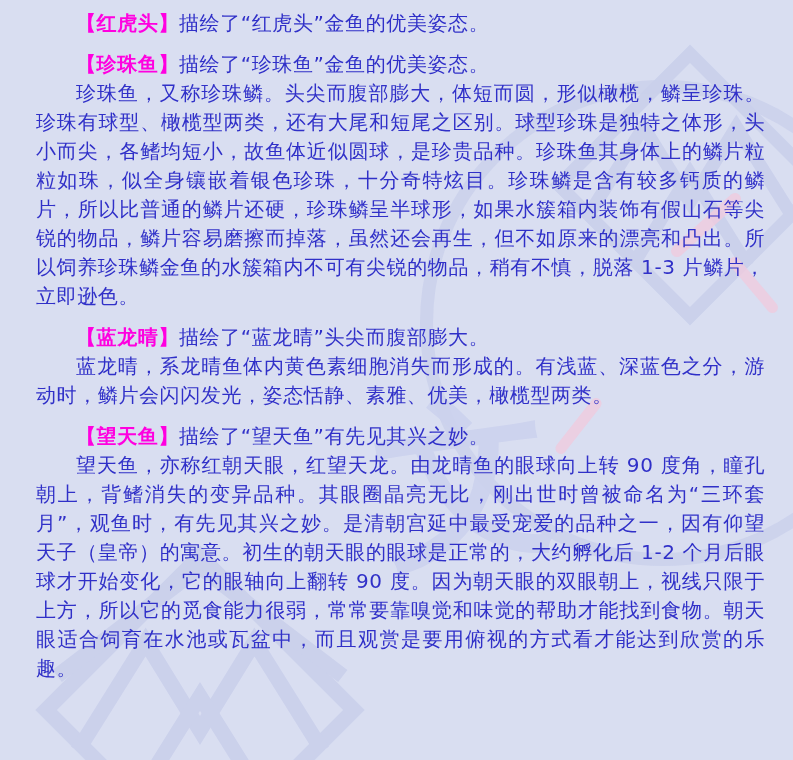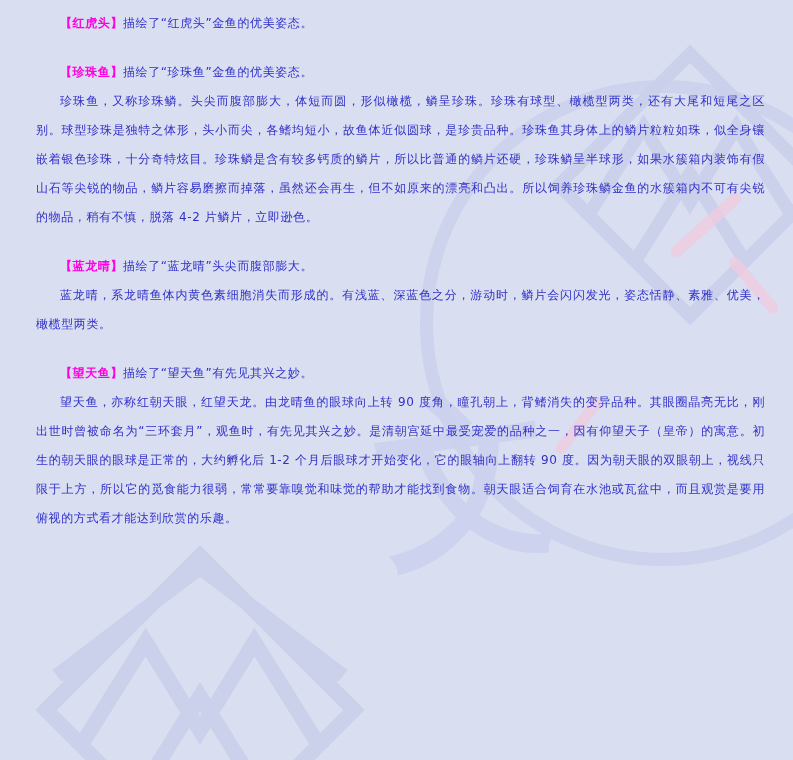--- a/index.html
+++ b/index.html
@@ -48,28 +48,28 @@
     opacity: 0.8;
   }
   
   .doc {
     position: relative;
     z-index: 1;
     padding: 9px 28px 0 36px;
   }
   .para {
     margin: 0;
-    font-size: 12px;
+    font-size: 20px;
     line-height: 29px;
     letter-spacing: 0.6px;
     color: #3030c8;
     text-align: justify;
     text-indent: 2em;
   }
-  .head-line { margin-top: 20px; }
+  .head-line { margin-top: 12px; }
   .section:first-child .head-line { margin-top: 0; }
   .hd {
     color: #ff00e0;
     font-weight: bold;
   }
 </style>
 </head>
 <body>
 
 <div class="page">
@@ -98,21 +98,21 @@
   </div>
 
   <div class="doc">
 
     <div class="section">
       <p class="para head-line"><span class="hd">【红虎头】</span><span>描绘了“红虎头”金鱼的优美姿态。</span></p>
     </div>
 
     <div class="section">
       <p class="para head-line"><span class="hd">【珍珠鱼】</span><span>描绘了“珍珠鱼”金鱼的优美姿态。</span></p>
-      <p class="para">珍珠鱼，又称珍珠鳞。头尖而腹部膨大，体短而圆，形似橄榄，鳞呈珍珠。珍珠有球型、橄榄型两类，还有大尾和短尾之区别。球型珍珠是独特之体形，头小而尖，各鳍均短小，故鱼体近似圆球，是珍贵品种。珍珠鱼其身体上的鳞片粒粒如珠，似全身镶嵌着银色珍珠，十分奇特炫目。珍珠鳞是含有较多钙质的鳞片，所以比普通的鳞片还硬，珍珠鳞呈半球形，如果水簇箱内装饰有假山石等尖锐的物品，鳞片容易磨擦而掉落，虽然还会再生，但不如原来的漂亮和凸出。所以饲养珍珠鳞金鱼的水簇箱内不可有尖锐的物品，稍有不慎，脱落 4-2 片鳞片，立即逊色。</p>
+      <p class="para">珍珠鱼，又称珍珠鳞。头尖而腹部膨大，体短而圆，形似橄榄，鳞呈珍珠。珍珠有球型、橄榄型两类，还有大尾和短尾之区别。球型珍珠是独特之体形，头小而尖，各鳍均短小，故鱼体近似圆球，是珍贵品种。珍珠鱼其身体上的鳞片粒粒如珠，似全身镶嵌着银色珍珠，十分奇特炫目。珍珠鳞是含有较多钙质的鳞片，所以比普通的鳞片还硬，珍珠鳞呈半球形，如果水簇箱内装饰有假山石等尖锐的物品，鳞片容易磨擦而掉落，虽然还会再生，但不如原来的漂亮和凸出。所以饲养珍珠鳞金鱼的水簇箱内不可有尖锐的物品，稍有不慎，脱落 1-3 片鳞片，立即逊色。</p>
     </div>
 
     <div class="section">
       <p class="para head-line"><span class="hd">【蓝龙晴】</span><span>描绘了“蓝龙晴”头尖而腹部膨大。</span></p>
       <p class="para">蓝龙晴，系龙晴鱼体内黄色素细胞消失而形成的。有浅蓝、深蓝色之分，游动时，鳞片会闪闪发光，姿态恬静、素雅、优美，橄榄型两类。</p>
     </div>
 
     <div class="section">
       <p class="para head-line"><span class="hd">【望天鱼】</span><span>描绘了“望天鱼”有先见其兴之妙。</span></p>
       <p class="para">望天鱼，亦称红朝天眼，红望天龙。由龙晴鱼的眼球向上转 90 度角，瞳孔朝上，背鳍消失的变异品种。其眼圈晶亮无比，刚出世时曾被命名为“三环套月”，观鱼时，有先见其兴之妙。是清朝宫延中最受宠爱的品种之一，因有仰望天子（皇帝）的寓意。初生的朝天眼的眼球是正常的，大约孵化后 1-2 个月后眼球才开始变化，它的眼轴向上翻转 90 度。因为朝天眼的双眼朝上，视线只限于上方，所以它的觅食能力很弱，常常要靠嗅觉和味觉的帮助才能找到食物。朝天眼适合饲育在水池或瓦盆中，而且观赏是要用俯视的方式看才能达到欣赏的乐趣。</p>

